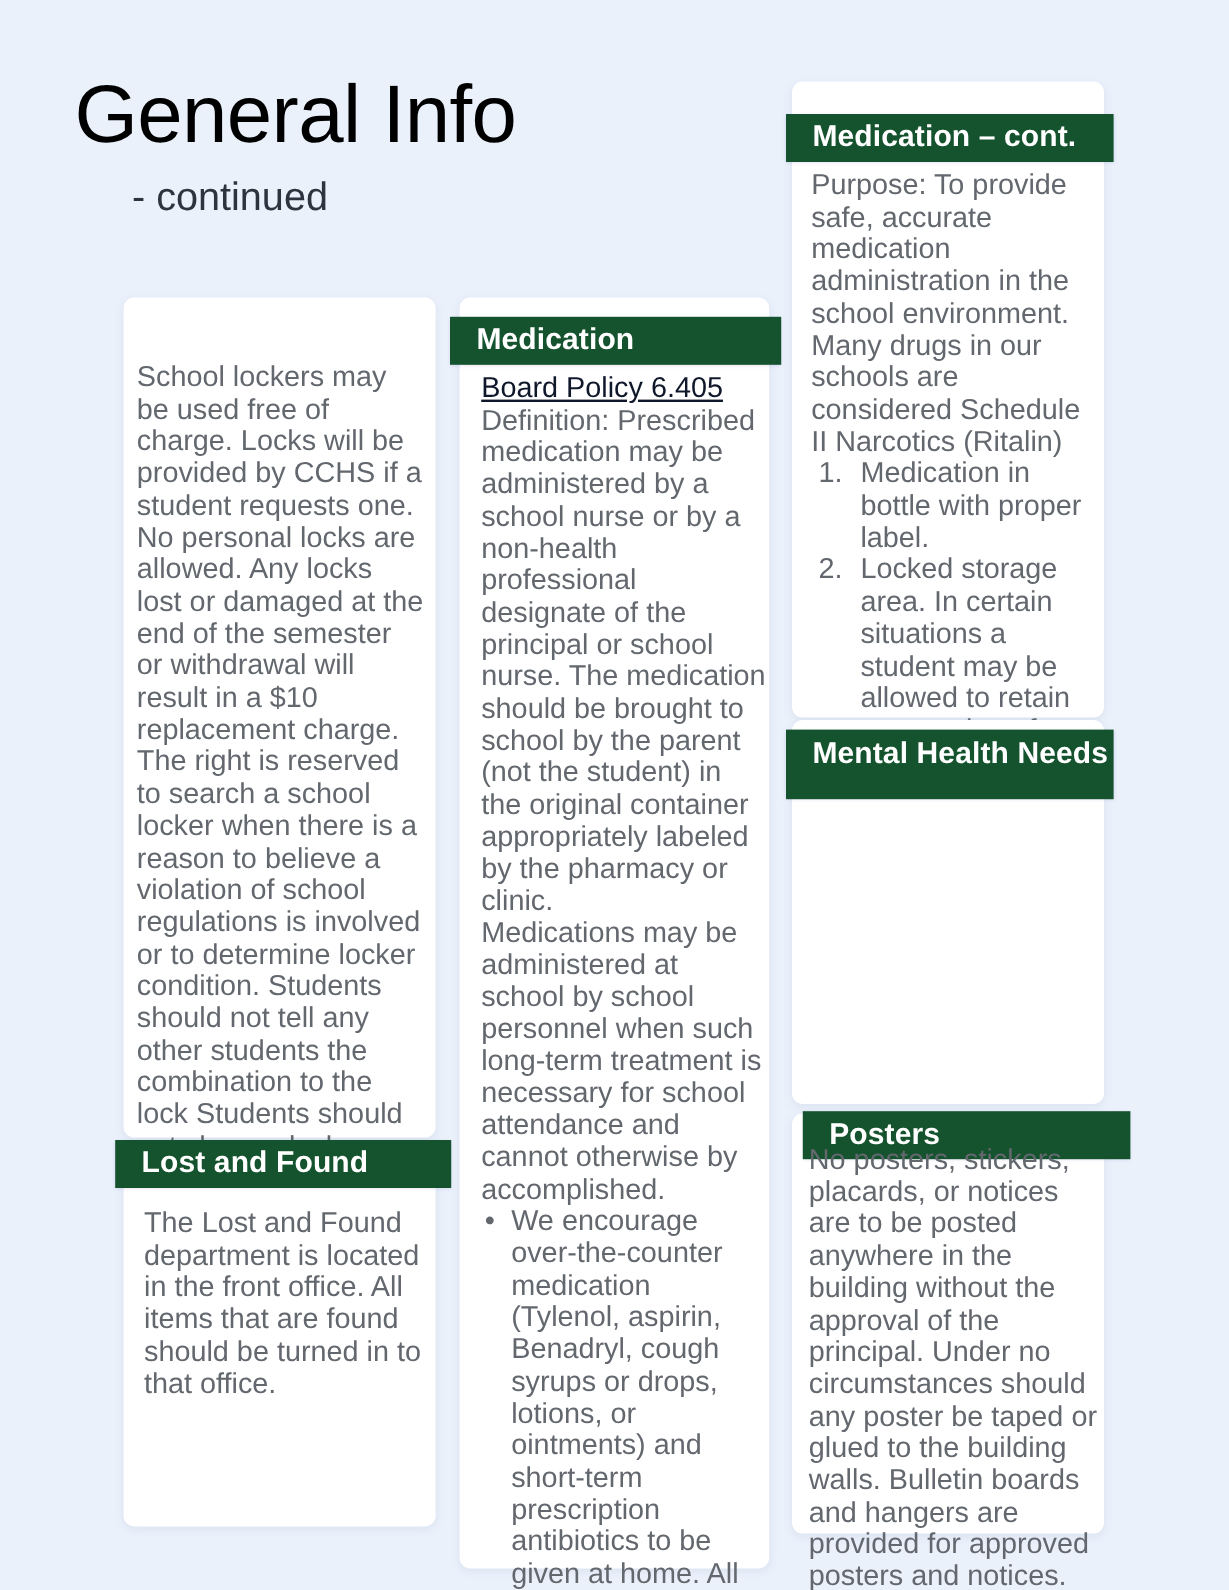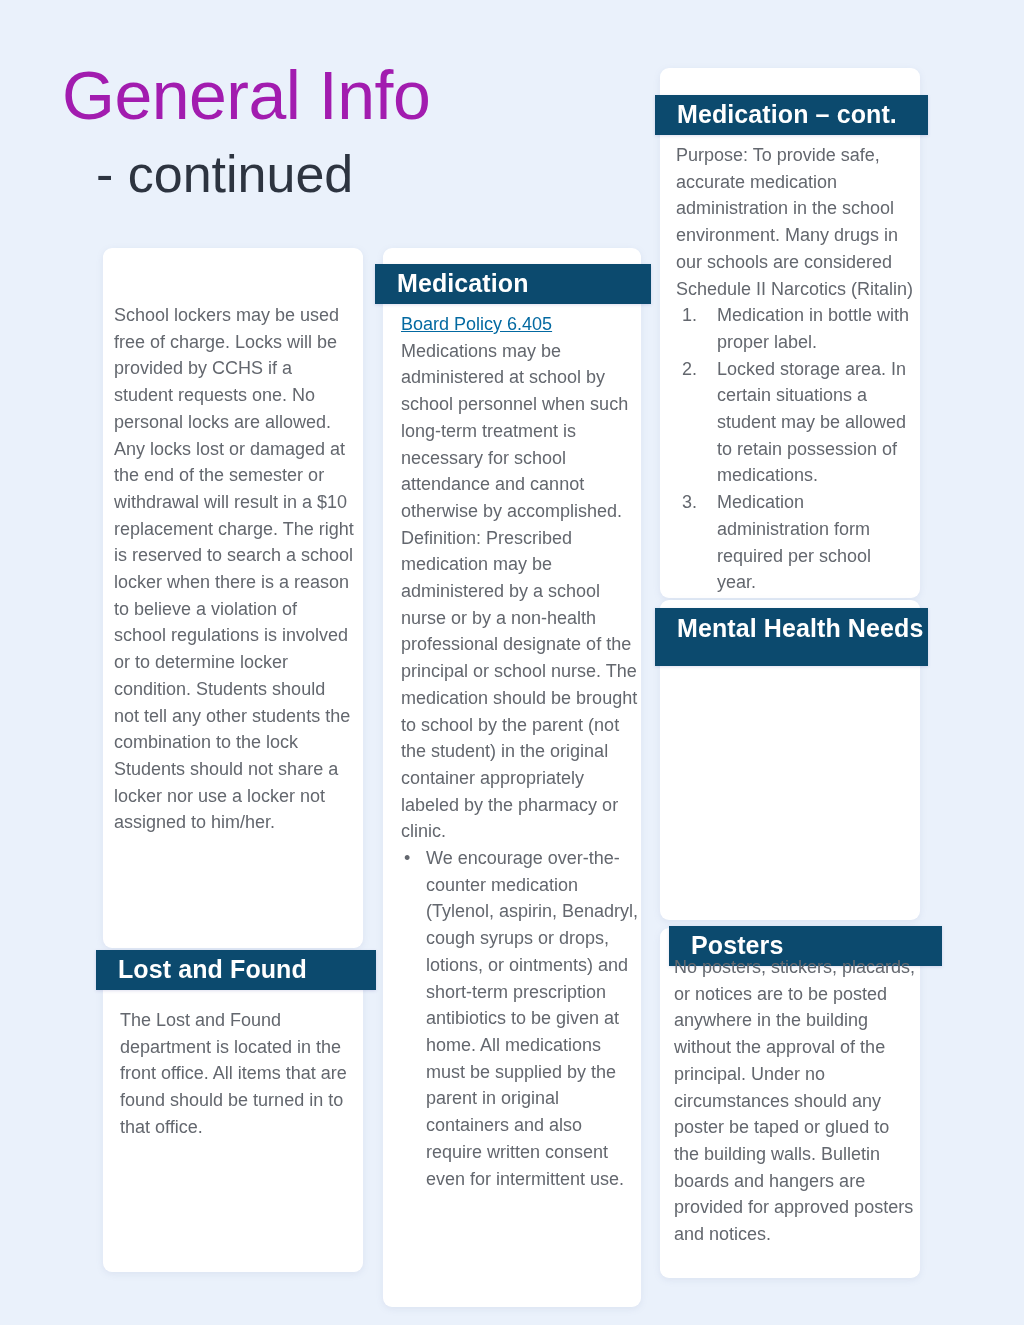--- a/index.html
+++ b/index.html
@@ -23,71 +23,71 @@
   
   .title-block {
     position: absolute;
     left: 62px;
     top: 60px;
     width: 560px;
   }
   .page-title {
     font-size: 68px;
     font-weight: 400;
-    color: #a21caf;
+    color: #000000;
     letter-spacing: -0.5px;
     line-height: 1.05;
     margin: 0;
   }
   .page-subtitle {
-    font-size: 52px;
+    font-size: 33px;
     font-weight: 400;
     color: #2d3440;
-    margin: 16px 0 0 34px;
+    margin: 16px 0 0 48px;
     line-height: 1.05;
   }
 
   
   .card {
     position: absolute;
     background: #ffffff;
     border-radius: 9px;
     box-shadow: 0 2px 7px rgba(120,140,180,0.13);
   }
   .band {
     position: absolute;
-    background: #0c4a6e;
+    background: #14532d;
     display: flex;
     align-items: center;
     box-shadow: 0 1px 3px rgba(80,80,160,0.18);
   }
   .band-title {
     color: #ffffff;
     font-size: 25px;
     font-weight: 700;
     line-height: 1.18;
     padding: 5px 0 5px 22px;
     letter-spacing: 0.1px;
   }
   .band-title.two-line {
     padding-top: 6px;
     padding-bottom: 22px;
   }
 
   .body-text {
     position: absolute;
     color: #63676e;
-    font-size: 18px;
+    font-size: 24px;
     line-height: 26.7px;
   }
   .body-text p {
     margin: 0;
   }
   .policy-link {
-    color: #0369a1;
+    color: #0f172a;
     text-decoration: underline;
     display: block;
     cursor: pointer;
   }
 
   
   ol.num-list {
     margin: 0;
     padding: 0 0 0 0;
     list-style: none;
@@ -177,22 +177,22 @@
   <div class="body-text" id="text-lost">
     <p>The Lost and Found department is located in the front office. All items that are found should be turned in to that office.</p>
   </div>
 
   <div class="card" id="card-med"></div>
   <div class="band" id="band-med">
     <span class="band-title">Medication</span>
   </div>
   <div class="body-text" id="text-med">
     <span class="policy-link">Board Policy 6.405</span>
+    <p>Definition: Prescribed medication may be administered by a school nurse or by a non-health professional designate of the principal or school nurse. The medication should be brought to school by the parent (not the student) in the original container appropriately labeled by the pharmacy or clinic.</p>
     <p>Medications may be administered at school by school personnel when such long-term treatment is necessary for school attendance and cannot otherwise by accomplished.</p>
-    <p>Definition: Prescribed medication may be administered by a school nurse or by a non-health professional designate of the principal or school nurse. The medication should be brought to school by the parent (not the student) in the original container appropriately labeled by the pharmacy or clinic.</p>
     <ul class="bul-list">
       <li>We encourage over-the-counter medication (Tylenol, aspirin, Benadryl, cough syrups or drops, lotions, or ointments) and short-term prescription antibiotics to be given at home. All medications must be supplied by the parent in original containers and also require written consent even for intermittent use.</li>
     </ul>
   </div>
 
   <div class="card" id="card-medcont"></div>
   <div class="band" id="band-medcont">
     <span class="band-title">Medication – cont.</span>
   </div>
   <div class="body-text" id="text-medcont">

